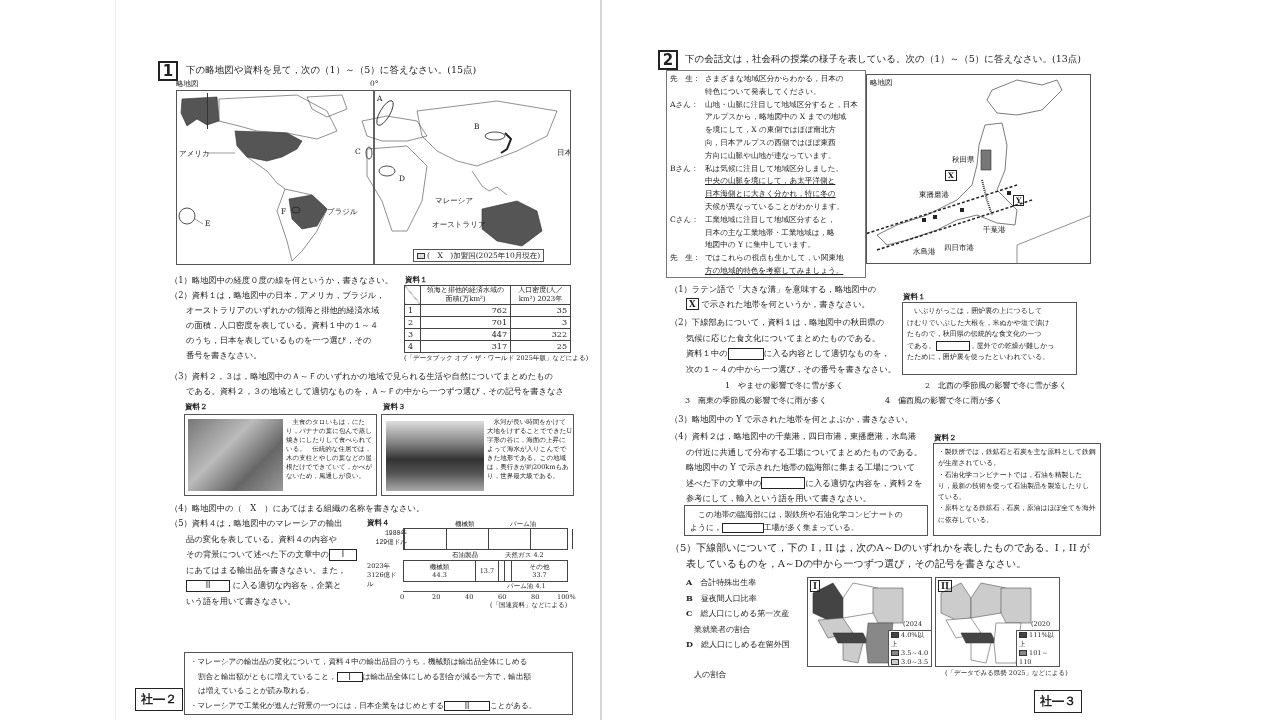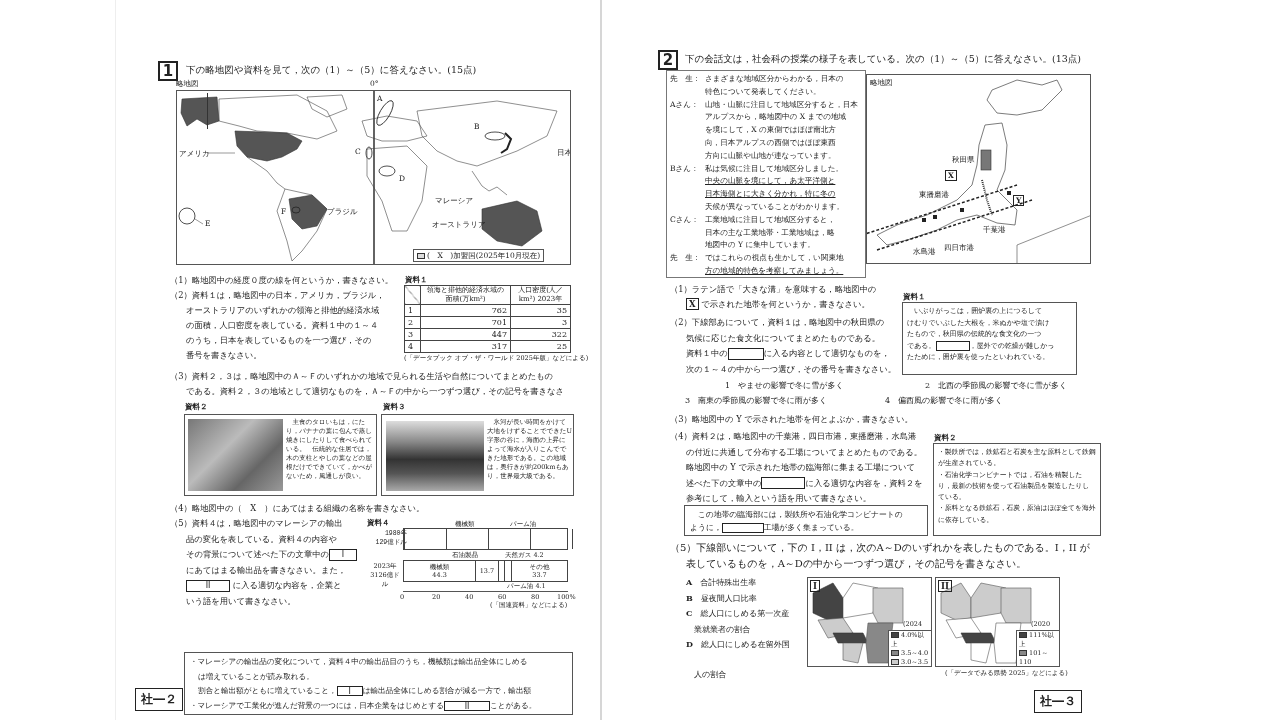--- a/index.html
+++ b/index.html
@@ -205,21 +205,21 @@
       <div>3.6</div>
     </div>
   <div class="seg" style="width:30.9%;">
       <div>その他</div>
       <div>30.9</div>
     </div>
 </div>
 
 <div class="abs tiny" style="left:452px;top:551px;">石油製品</div>
 <div class="abs tiny" style="left:505px;top:551px;"><span>天然ガス</span> <span>4.2</span></div>
-<div class="abs tiny" style="left:367px;top:562px;width:36px;text-align:center;">
+<div class="abs tiny" style="left:367px;top:562px;width:36px;text-align:left;">
     <div>2023年</div>
     <div>3126億ドル</div>
   </div>
 <div class="barrow" style="left:403px;top:560px;width:165px;">
   <div class="seg" style="width:44.3%;">
       <div>機械類</div>
       <div>44.3</div>
     </div>
   <div class="seg" style="width:13.7%;padding-top:6px;">
       <div>13.7</div>
@@ -236,22 +236,22 @@
 <div class="axis-tick" style="left:400px;top:593px;">0</div>
 <div class="axis-tick" style="left:432px;top:593px;">20</div>
 <div class="axis-tick" style="left:465px;top:593px;">40</div>
 <div class="axis-tick" style="left:498px;top:593px;">60</div>
 <div class="axis-tick" style="left:531px;top:593px;">80</div>
 <div class="axis-tick" style="left:557px;top:593px;">100%</div>
 <div class="abs tiny" style="left:490px;top:601px;">(「国連資料」などによる)</div>
 
 <div class="abs box" style="left:184px;top:612px;width:389px;height:63px;padding:2px 5px;font-size:7.6px;line-height:14.5px;margin-top:40px;">
   <div>・マレーシアの輸出品の変化について，資料４中の輸出品目のうち，機械類は輸出品全体にしめる</div>
+  <div style="padding-left:8px;"><span>割合と輸出額がともに増えていること，</span><span class="blank" style="width:26px;height:10px;">I</span><span>は輸出品全体にしめる割合が減る一方で，輸出額</span></div>
   <div style="padding-left:8px;">は増えていることが読み取れる。</div>
-  <div style="padding-left:8px;"><span>割合と輸出額がともに増えていること，</span><span class="blank" style="width:26px;height:10px;">I</span><span>は輸出品全体にしめる割合が減る一方で，輸出額</span></div>
   <div><span>・マレーシアで工業化が進んだ背景の一つには，日本企業をはじめとする</span><span class="blank" style="width:46px;height:10px;">II</span><span>ことがある。</span></div>
 </div>
 
 <div class="footer-tag" style="left:135px;top:688px;width:48px;">社―２</div>
 
 <div class="page page-right"></div>
 
 <div class="qnum" style="left:658px;top:50px;">2</div>
 <div class="abs heading" style="left:685px;top:52px;">下の会話文は，社会科の授業の様子を表している。次の（1）～（5）に答えなさい。(13点)</div>
 

